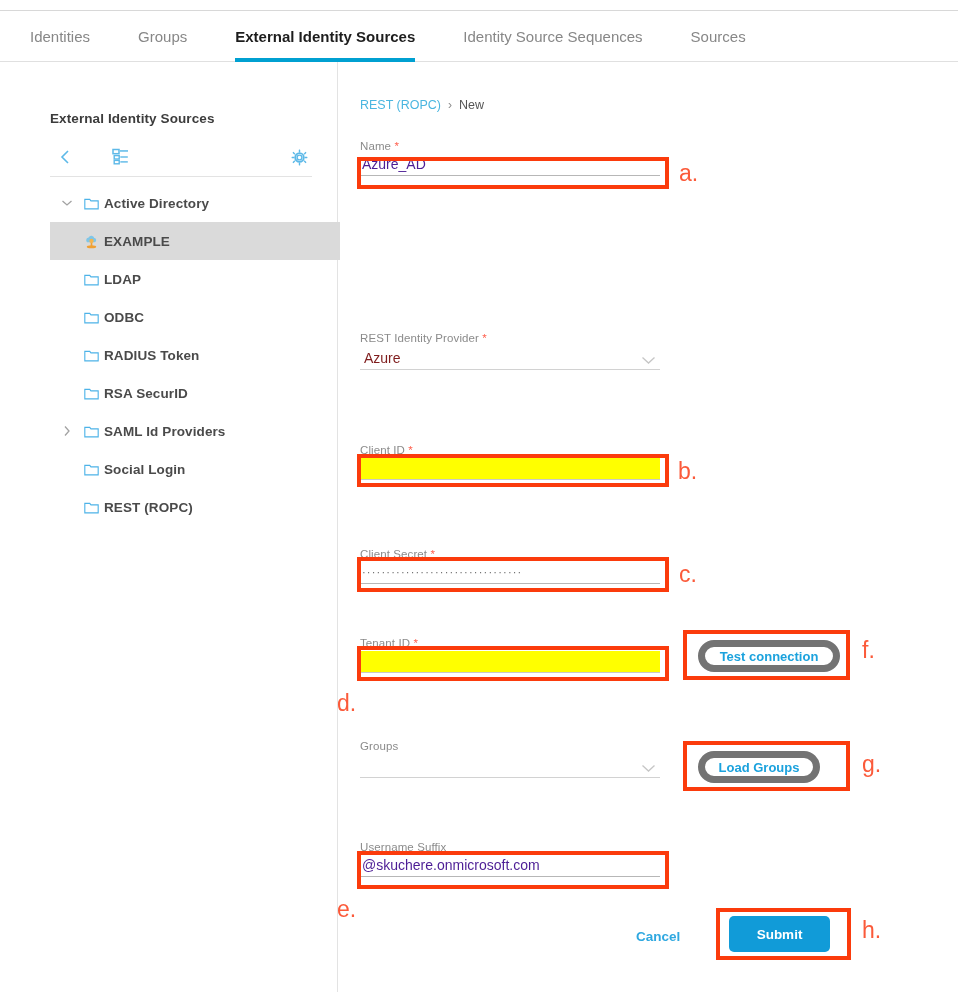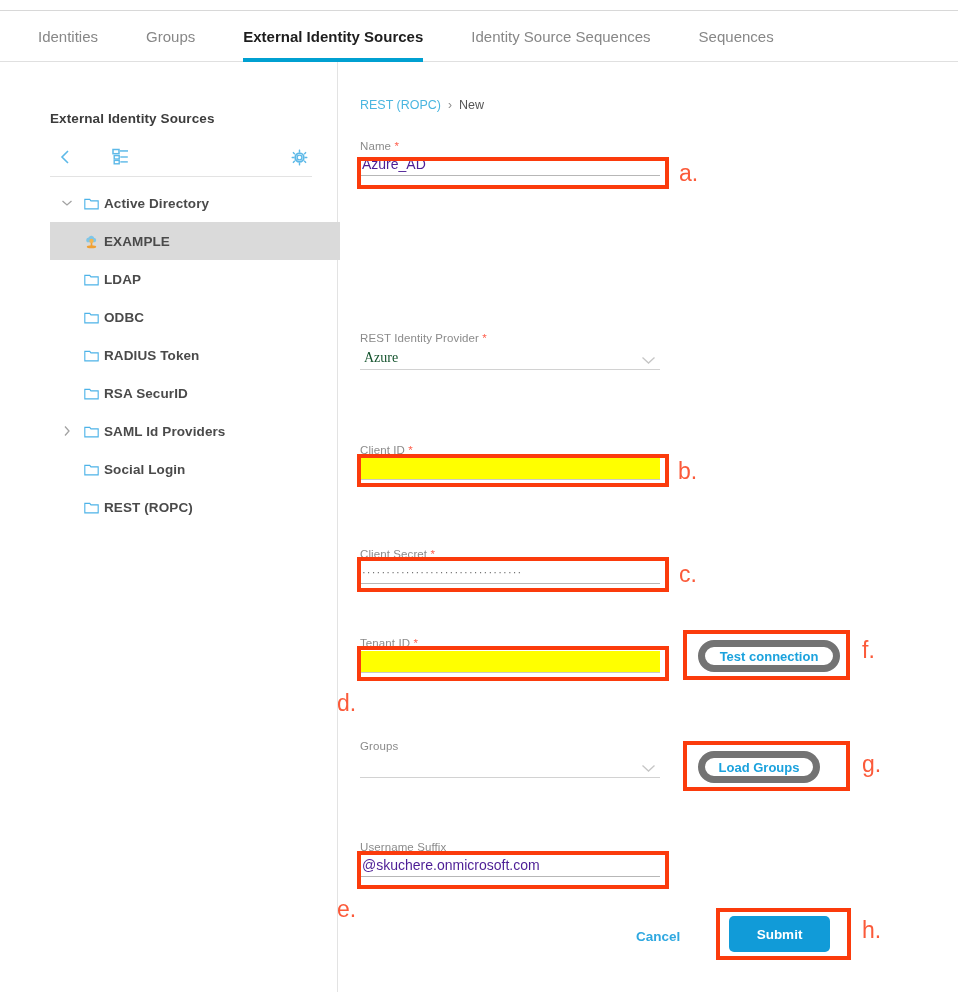--- a/index.html
+++ b/index.html
@@ -17,21 +17,21 @@
   .top-rule {
     position:absolute; left:0; top:10px; width:958px; height:1px;
     background:#d8d8d8;
   }
   .tabbar {
     position:absolute; left:0; top:11px; width:958px; height:51px;
     border-bottom:1px solid #e0e0e0;
     background:#fff;
   }
   .tabs {
-    position:absolute; left:38px; top:0; height:51px;
+    position:absolute; left:30px; top:0; height:51px;
     display:flex; align-items:center; gap:0;
   }
   .tab {
     font-size:15px; color:#878787; padding:0 24px;
     height:51px; display:flex; align-items:center;
     position:relative; cursor:pointer; white-space:nowrap;
   }
   .tab:first-child { padding-left:0; }
   .tab.active { color:#1d1d1d; font-weight:bold; }
   .tab.active::after {
@@ -119,23 +119,22 @@
     color:#4a4a4a; outline:none; padding:3px 4px;
   }
   .ta-grip {
     position:absolute; right:3px; bottom:3px; width:8px; height:8px;
     pointer-events:none;
   }
 
   .sel-wrap { position:relative; width:300px; }
   .sel-field {
     width:300px; height:24px; border-bottom:1px solid #d2d2d2;
-    font-size:14px; color:#14532d; display:flex; align-items:center;
+    font-size:14px; color:#7f1d1d; display:flex; align-items:center;
     padding-left:4px;
-    font-family:Liberation Serif, serif;
   }
   .sel-caret { position:absolute; right:4px; top:5px; }
 
   
   .sbtn {
     position:absolute; height:32px; border:7px solid #737373;
     border-radius:16px; background:#fff; color:#1ba2dd;
     font-size:13px; font-weight:bold; font-family:"Liberation Sans", sans-serif;
     display:flex; align-items:center; justify-content:center; cursor:pointer;
     white-space:nowrap;
@@ -173,21 +172,21 @@
     <div class="tab">
         <span>Groups</span>
       </div>
     <div class="tab active">
         <span>External Identity Sources</span>
       </div>
     <div class="tab">
         <span>Identity Source Sequences</span>
       </div>
     <div class="tab">
-        <span>Sequences</span>
+        <span>Sources</span>
       </div>
   </div>
 </div>
 
 <div class="divider"></div>
 
 <div class="tree-panel">
   <div class="tree-title">External Identity Sources</div>
 
   <div class="tree-toolbar">

